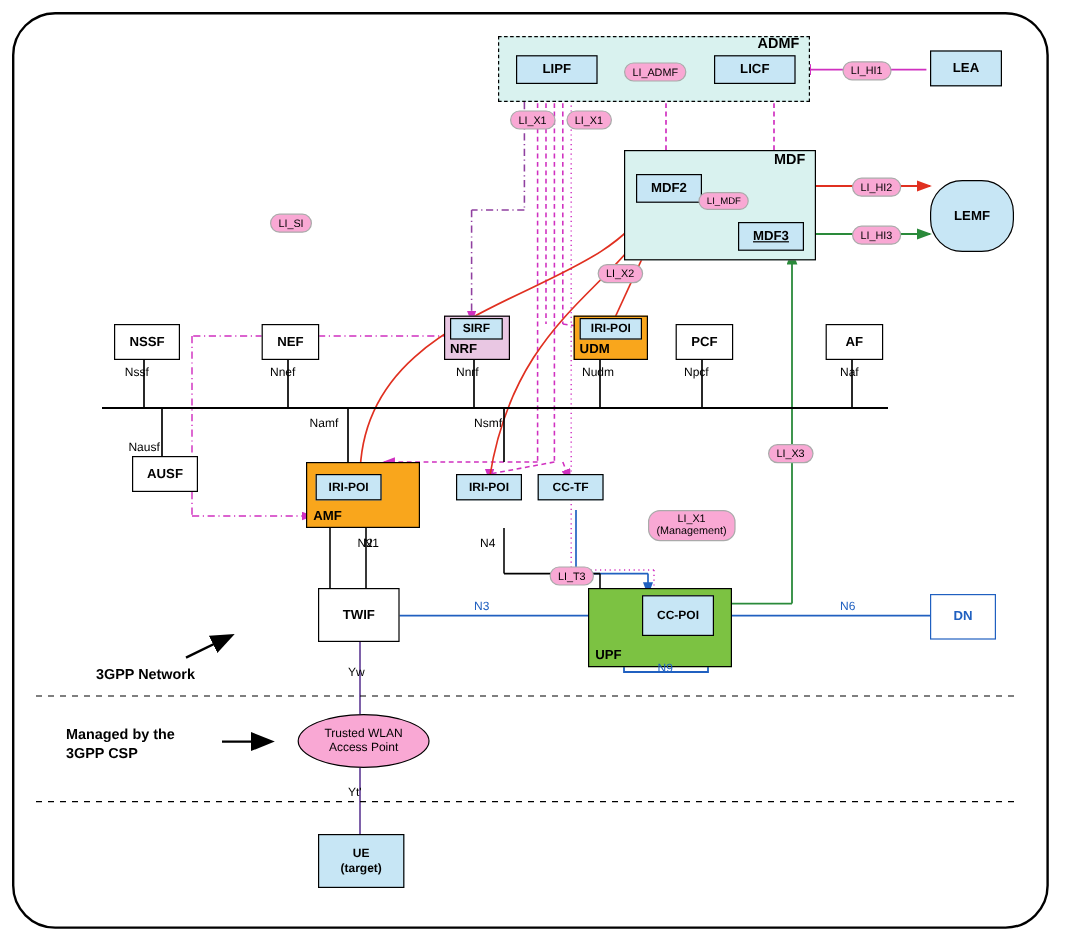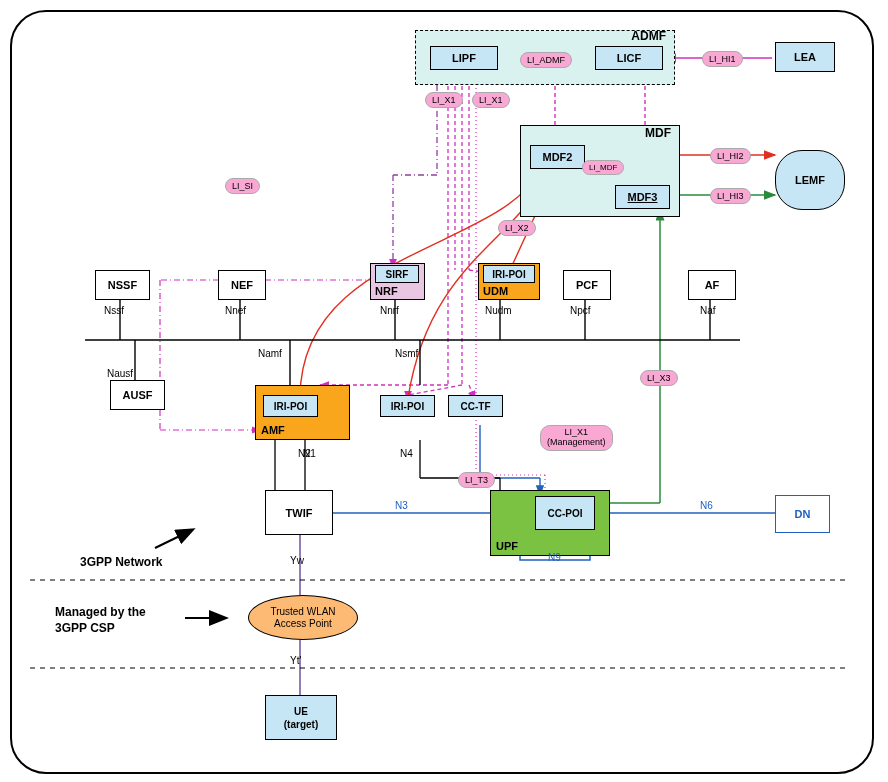--- a/index.html
+++ b/index.html
@@ -33,21 +33,21 @@
     align-items: center;
     justify-content: center;
     text-align: center;
     box-sizing: border-box;
   }
   .lightblue { background: #c7e6f5; }
   .orange { background: #f9a61c; }
   .green { background: #7cc242; }
   .pink { background: #e9c7e3; }
   .cyanpanel { background: #d9f2ef; }
-  .purple { background: #fdba74; border-radius: 50%; }
+  .purple { background: #f9a8d4; border-radius: 50%; }
   .bluebox { border-color:#2060c0; color:#2060c0; }
 
   .label {
     position: absolute;
     font-size: 10px;
     color: #000;
     background: transparent;
   }
   .pill {
     position: absolute;

